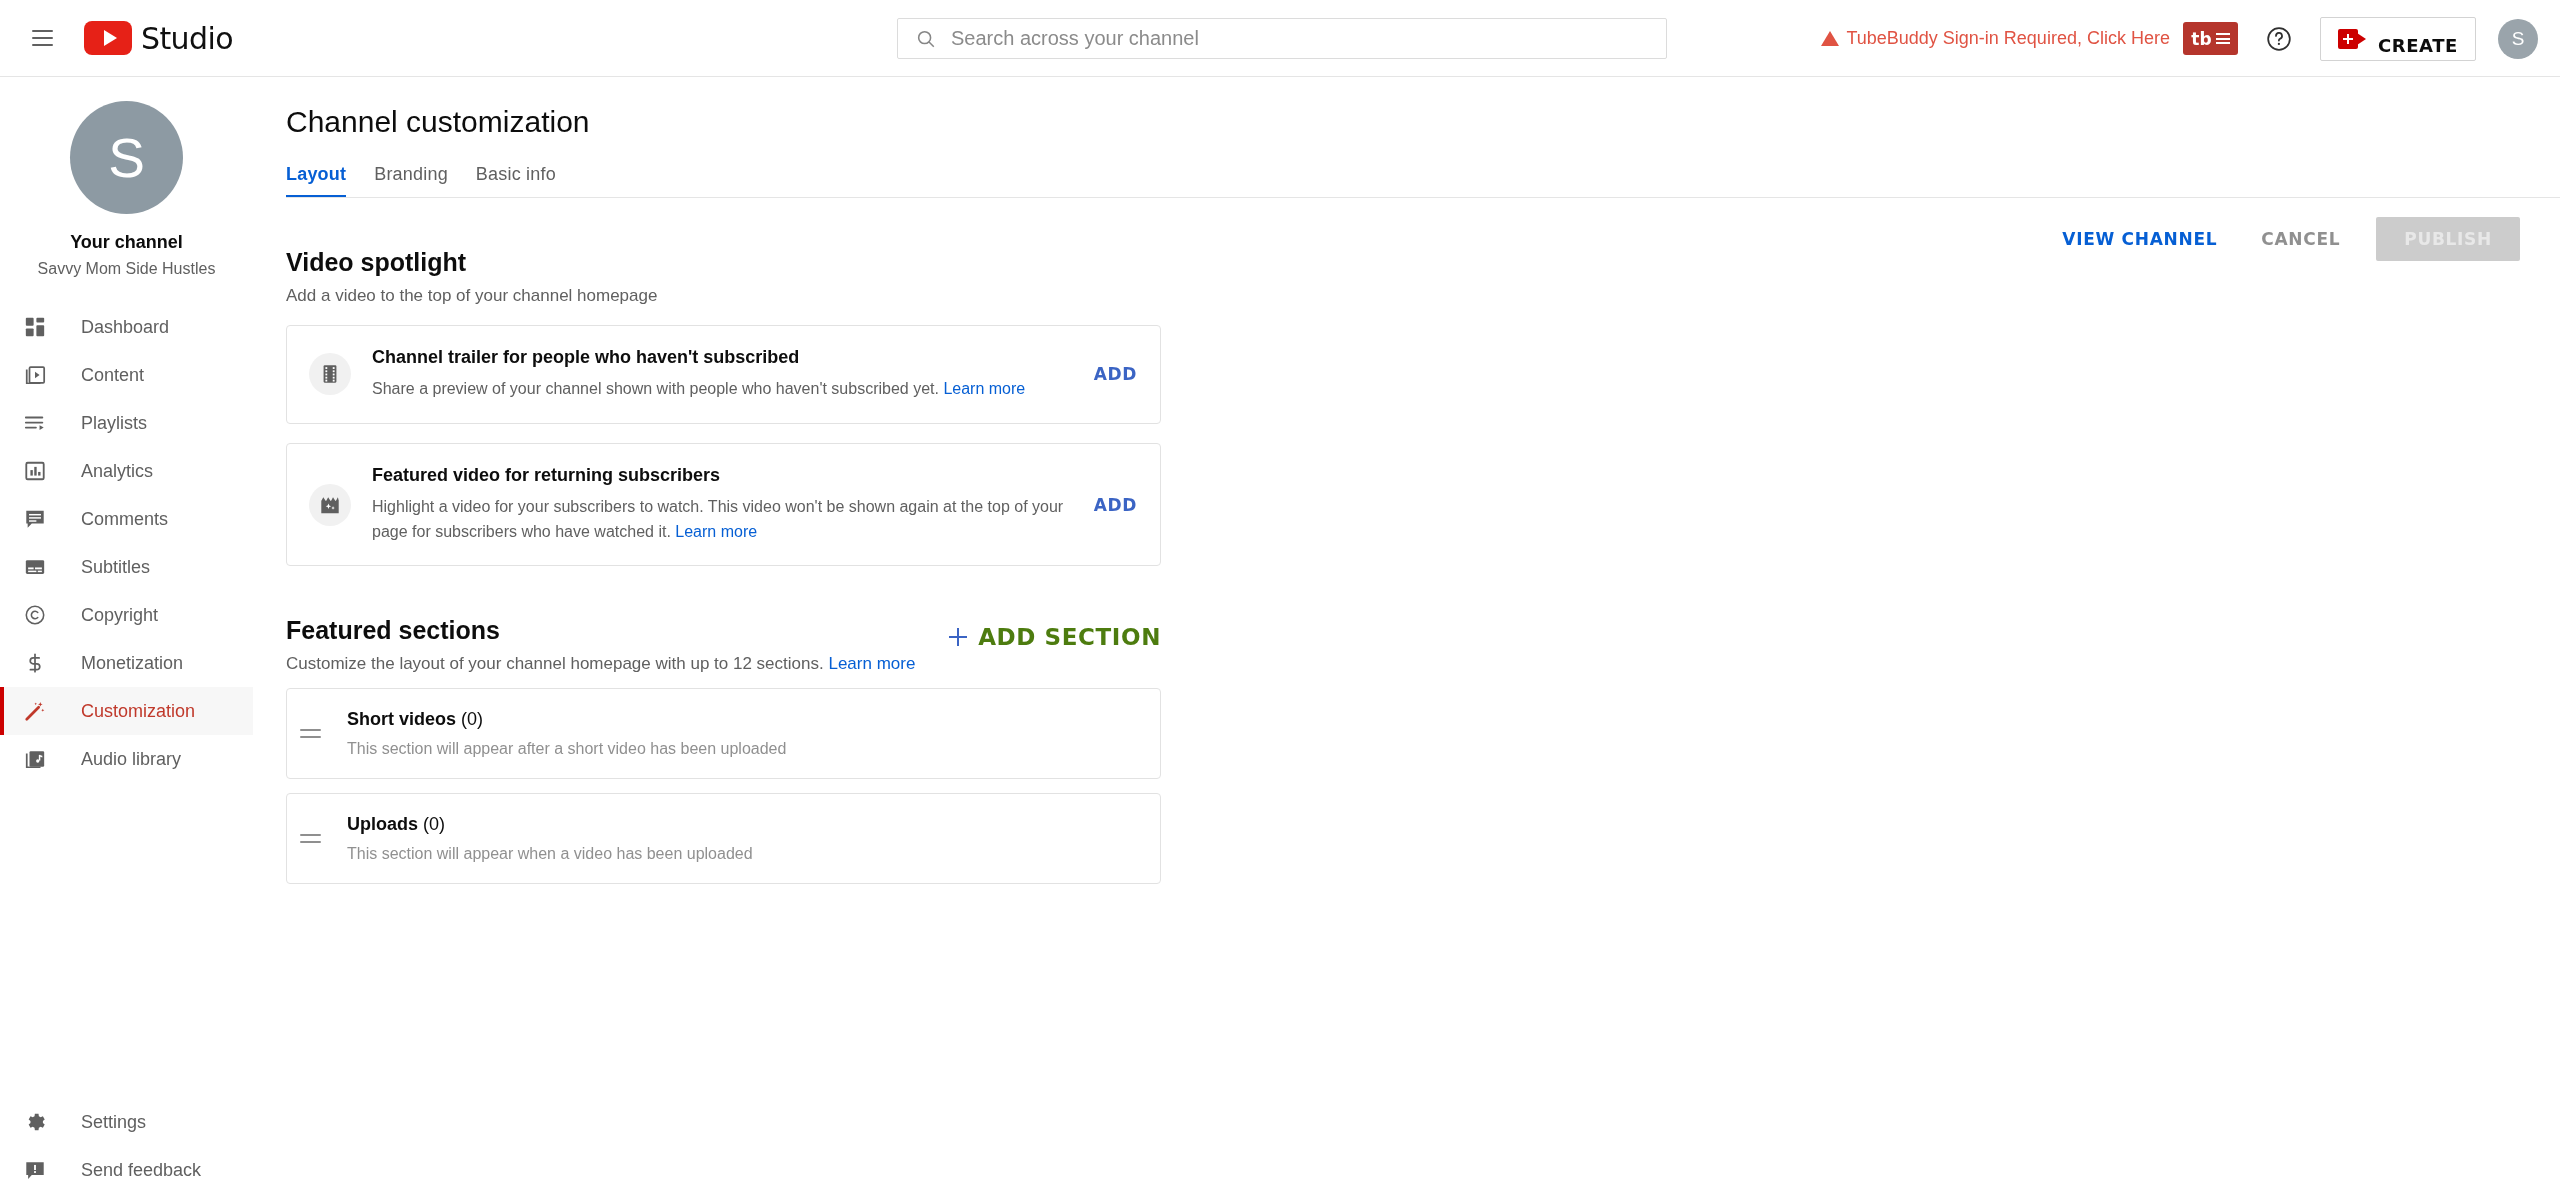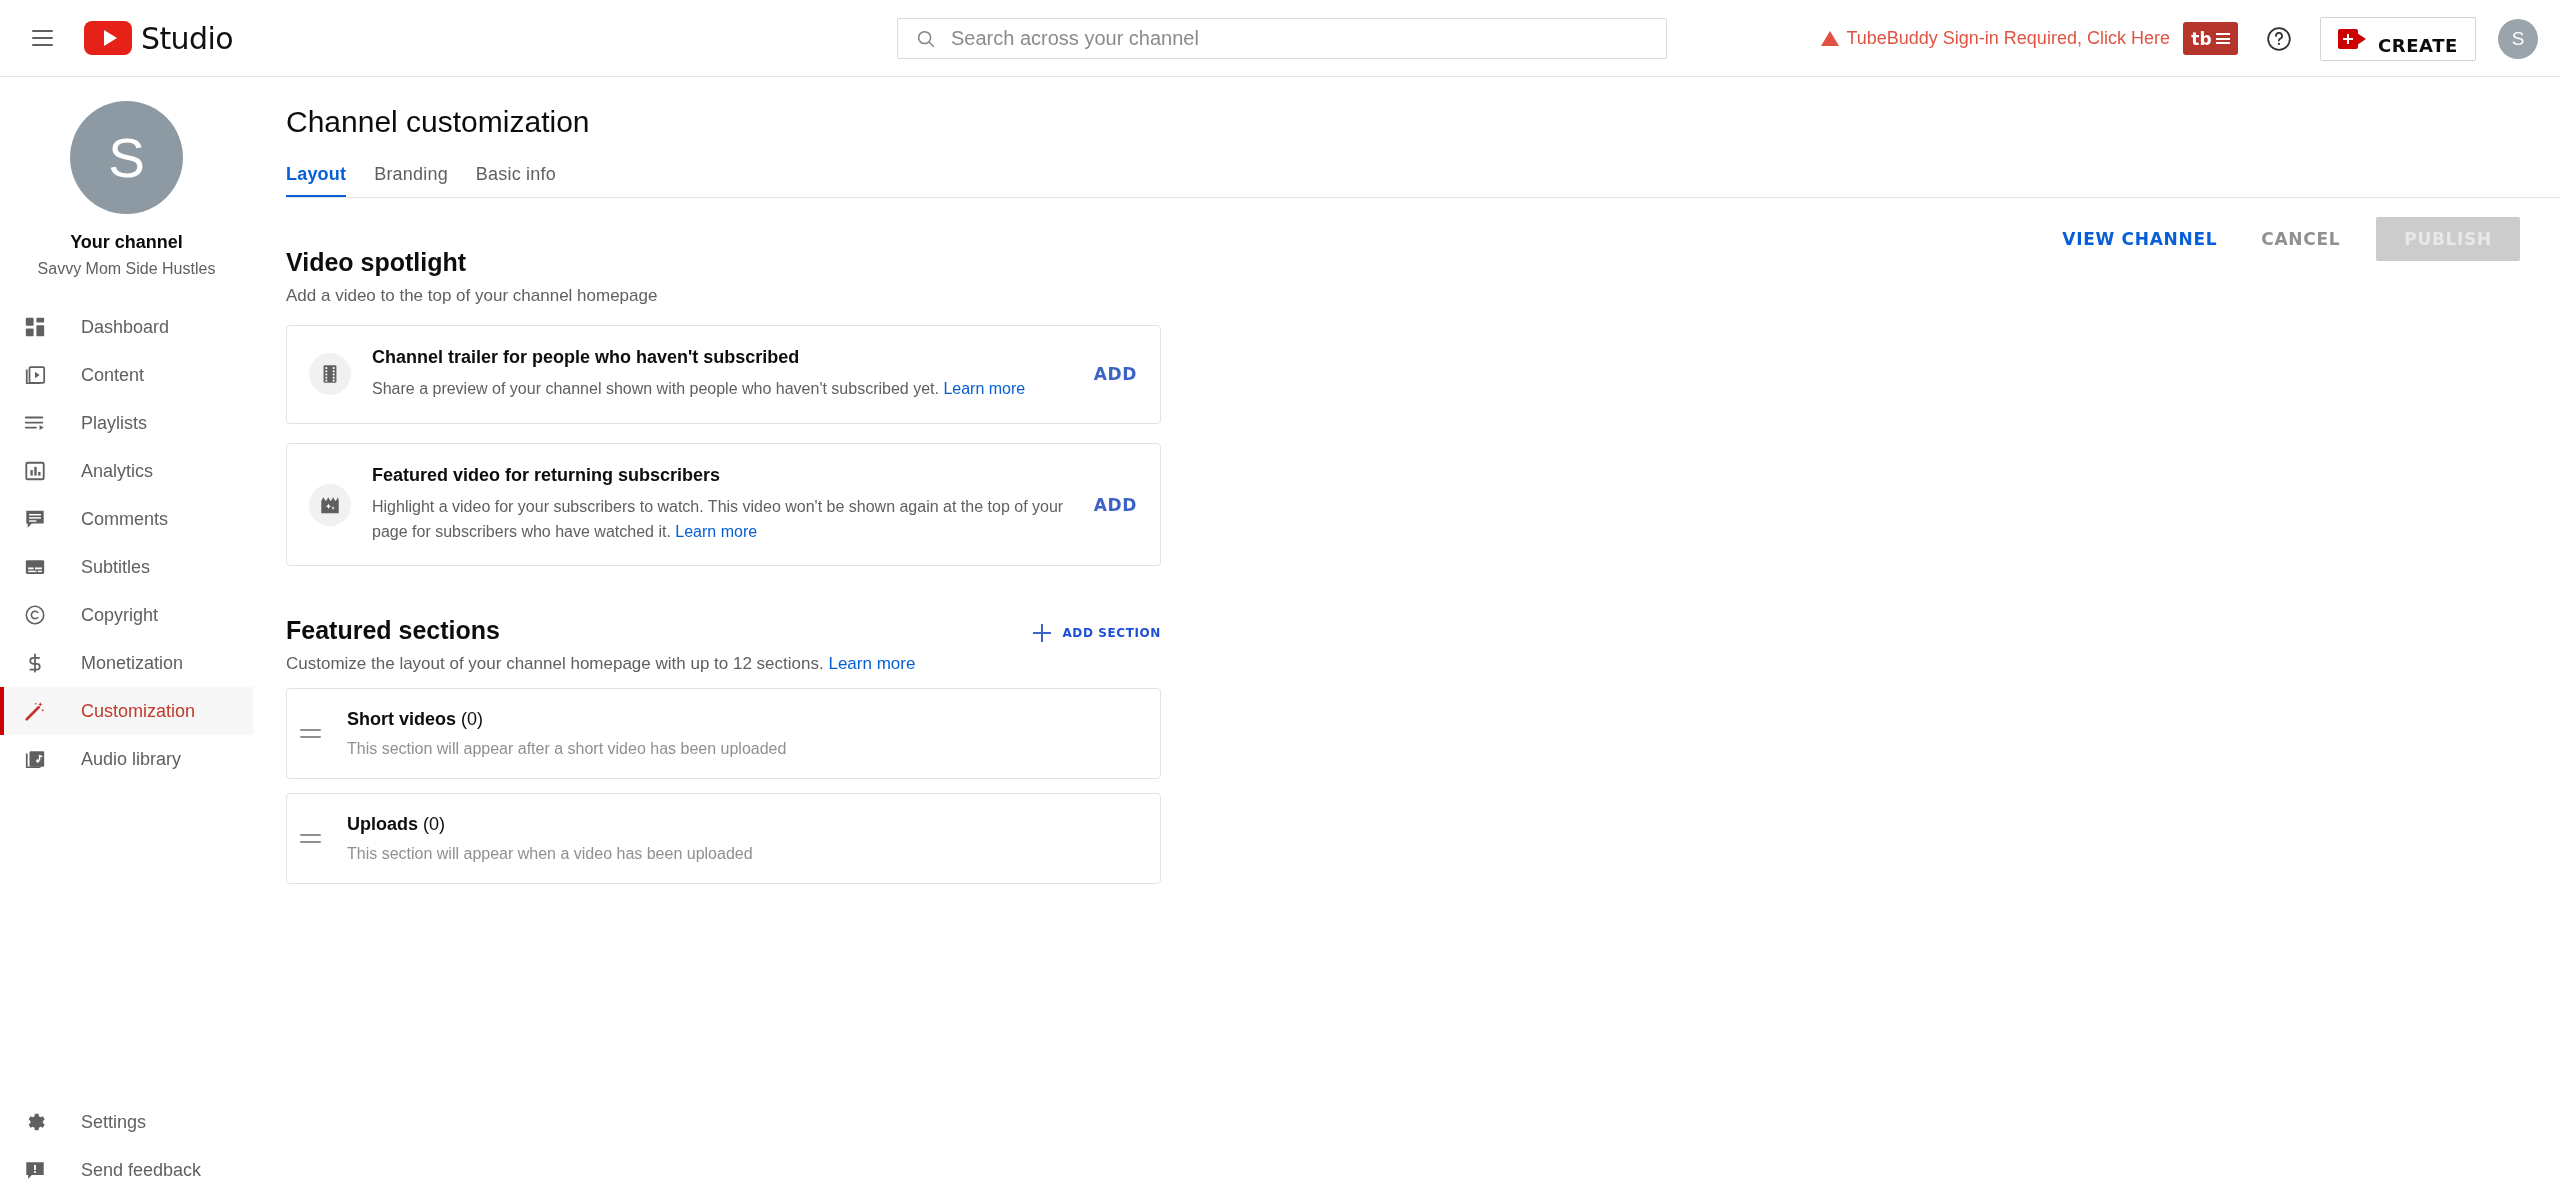--- a/index.html
+++ b/index.html
@@ -191,22 +191,22 @@
     position: absolute; right: 23px; top: 50%; transform: translateY(-50%);
     color: #3b64c4; font-size: 17px; font-weight: 600; letter-spacing: 0.6px; cursor: pointer;
     font-family: "DejaVu Sans", sans-serif;
   }
 
   .featured-head {
     width: 875px; display: flex; align-items: flex-start; justify-content: space-between;
     margin-top: 50px;
   }
   .add-section {
-    display: flex; align-items: center; gap: 11px; color: #1d4ed8;
-    font-size: 12px; font-weight: 600; letter-spacing: 0.6px; cursor: pointer;
+    display: flex; align-items: center; gap: 11px; color: #4d7c0f;
+    font-size: 23px; font-weight: 600; letter-spacing: 0.6px; cursor: pointer;
     margin-top: 8px; font-family: "DejaVu Sans", sans-serif;
   }
   .plus-ico { position: relative; width: 18px; height: 18px; }
   .plus-ico::before { content:""; position:absolute; left:0; top:8px; width:18px; height:2px; background:#3b64c4;}
   .plus-ico::after { content:""; position:absolute; left:8px; top:0; width:2px; height:18px; background:#3b64c4;}
 
   .sec-row {
     width: 875px; background: #fff; border: 1px solid #e2e2e2; border-radius: 4px;
     display: flex; align-items: center; padding: 20px 13px; margin-top: 14px;
   }

